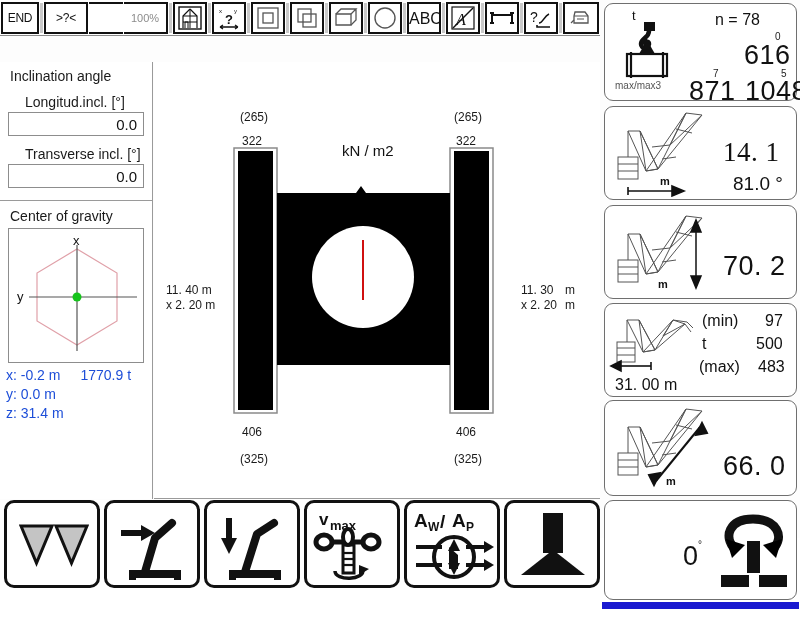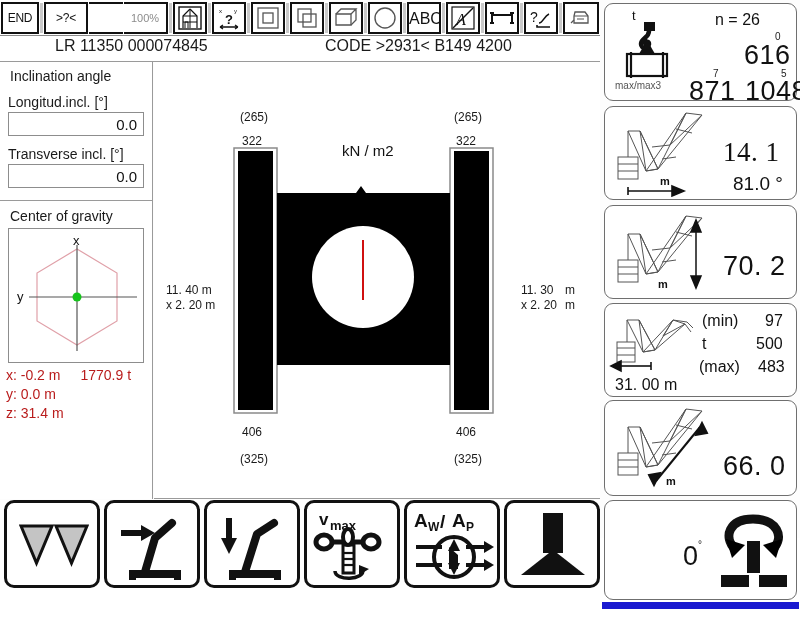--- a/index.html
+++ b/index.html
@@ -64,39 +64,39 @@
   
   #leftcol {
     position: absolute; left: 0; top: 62px; width: 153px; height: 437px;
     border-right: 1px solid #9a9a9a;
     background: #fff;
   }
   .lc-title {
     font-size: 14px; color: #1a1a1a; padding: 6px 0 0 10px;
   }
   .lc-label {
-    font-size: 14px; color: #1a1a1a; padding: 10px 0 2px 8px;
+    font-size: 14px; color: #1a1a1a; padding: 10px 0 2px 25px;
   }
   .field {
     margin: 0 8px; height: 24px;
     border: 1px solid #8d8d8d; background: #fff;
     display: flex; align-items: center; justify-content: flex-end;
     padding-right: 6px;
     font-size: 15px; color: #111;
   }
   .lc-divider {
     height: 1px; background: #9a9a9a; margin-top: 12px;
   }
   .cog-title { font-size: 14px; color: #1a1a1a; padding: 7px 0 4px 10px; }
   #cogbox {
     margin: 0 8px; height: 135px; border: 1px solid #8d8d8d;
     background: #fff; position: relative;
   }
   .cog-vals {
-    font-size: 14px; color: #b91c1c; padding-left: 6px; line-height: 19px;
+    font-size: 14px; color: #1d4ed8; padding-left: 6px; line-height: 19px;
     margin-top: 3px;
   }
   .cog-vals .tspan { margin-left: 20px; }
 
   
   #centerpanel {
     position: absolute; left: 154px; top: 62px; width: 446px; height: 437px;
     background: #ffffff; border-bottom: 1px solid #9a9a9a;
     overflow: hidden;
   }
@@ -274,24 +274,20 @@
       <span>
         <svg width="26" height="22" viewBox="0 0 26 22">
           <path d="M7 5 L17 5 L20 9 L20 16 L6 16 L6 9 Z" fill="none" stroke="#555" stroke-width="1.3"></path>
           <path d="M6 9 L20 9 M9 12 L16 12" stroke="#555" stroke-width="1.1" fill="none"></path>
           <path d="M3 16 L6 13" stroke="#555" stroke-width="1.3" fill="none"></path>
         </svg>
       </span>
     </div>
   </div>
 
-  <div id="headerline">
-    <div class="h-left">LR 11350  000074845</div>
-    <div class="h-right">CODE &gt;2931&lt;  B149 4200</div>
-  </div>
 
   <div id="leftcol">
     <div class="lc-title">Inclination angle</div>
     <div class="lc-label">Longitud.incl. [°]</div>
     <div class="field">0.0</div>
     <div class="lc-label">Transverse incl. [°]</div>
     <div class="field">0.0</div>
     <div class="lc-divider"></div>
     <div class="cog-title">Center of gravity</div>
     <div id="cogbox">
@@ -356,21 +352,21 @@
         <svg width="62" height="62" viewBox="0 0 62 62">
           <rect x="10" y="36" width="40" height="22" fill="none" stroke="#111" stroke-width="2.2"></rect>
           <line x1="14" y1="34" x2="14" y2="60" stroke="#111" stroke-width="2.2"></line>
           <line x1="46" y1="34" x2="46" y2="60" stroke="#111" stroke-width="2.2"></line>
           <path d="M22 36 L30 22 L38 36 Z" fill="#111"></path>
           <path d="M27 4 L38 4 L38 13 L27 13 Z" fill="#111"></path>
           <path d="M32 13 C32 20 24 20 24 26 C24 31 31 31 32 26 C32 23 29 23 28 25" fill="none" stroke="#111" stroke-width="4.5" stroke-linecap="round"></path>
         </svg>
       </span>
       <div class="rp-txt-sm" style="left:10px; top:76px; color:#555;">max/max3</div>
-      <div class="rp-txt-md" style="left:110px; top:7px;">n = 26</div>
+      <div class="rp-txt-md" style="left:110px; top:7px;">n = 78</div>
       <div class="rp-txt-sm" style="left:170px; top:27px;">0</div>
       <div class="rp-val-big" style="left:139px; top:36px;">616</div>
       <div class="rp-txt-sm" style="left:108px; top:64px;">7</div>
       <div class="rp-val-big" style="left:84px; top:72px;">871</div>
       <div class="rp-txt-sm" style="left:176px; top:64px;">5</div>
       <div class="rp-val-big" style="left:140px; top:72px;">1048</div>
     </div>
 
     <div class="rpanel" style="top:106px; height:94px;">
       <span style="position:absolute; left:5px; top:2px;">

